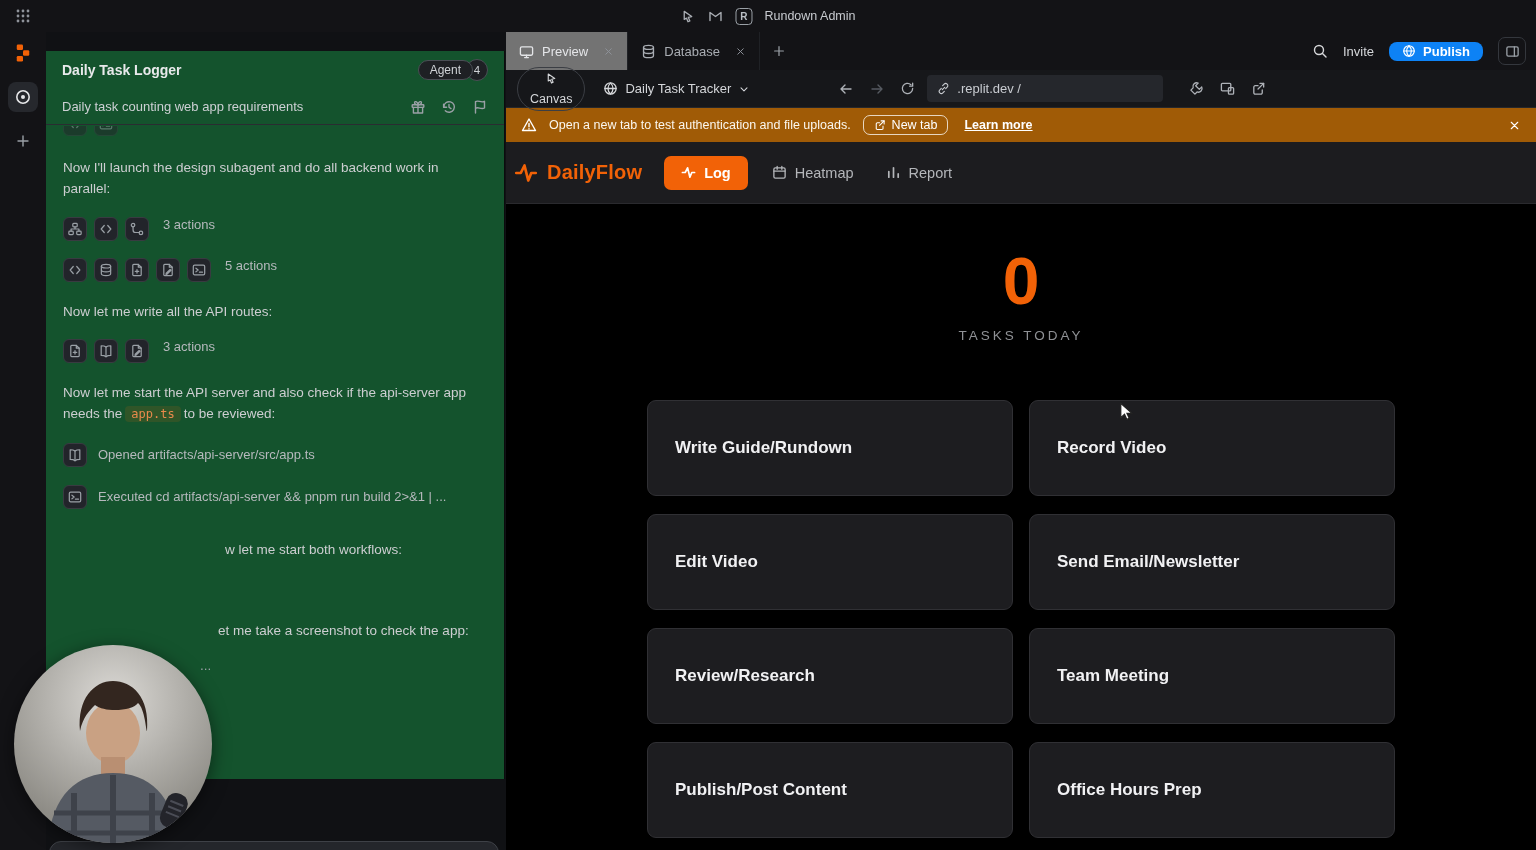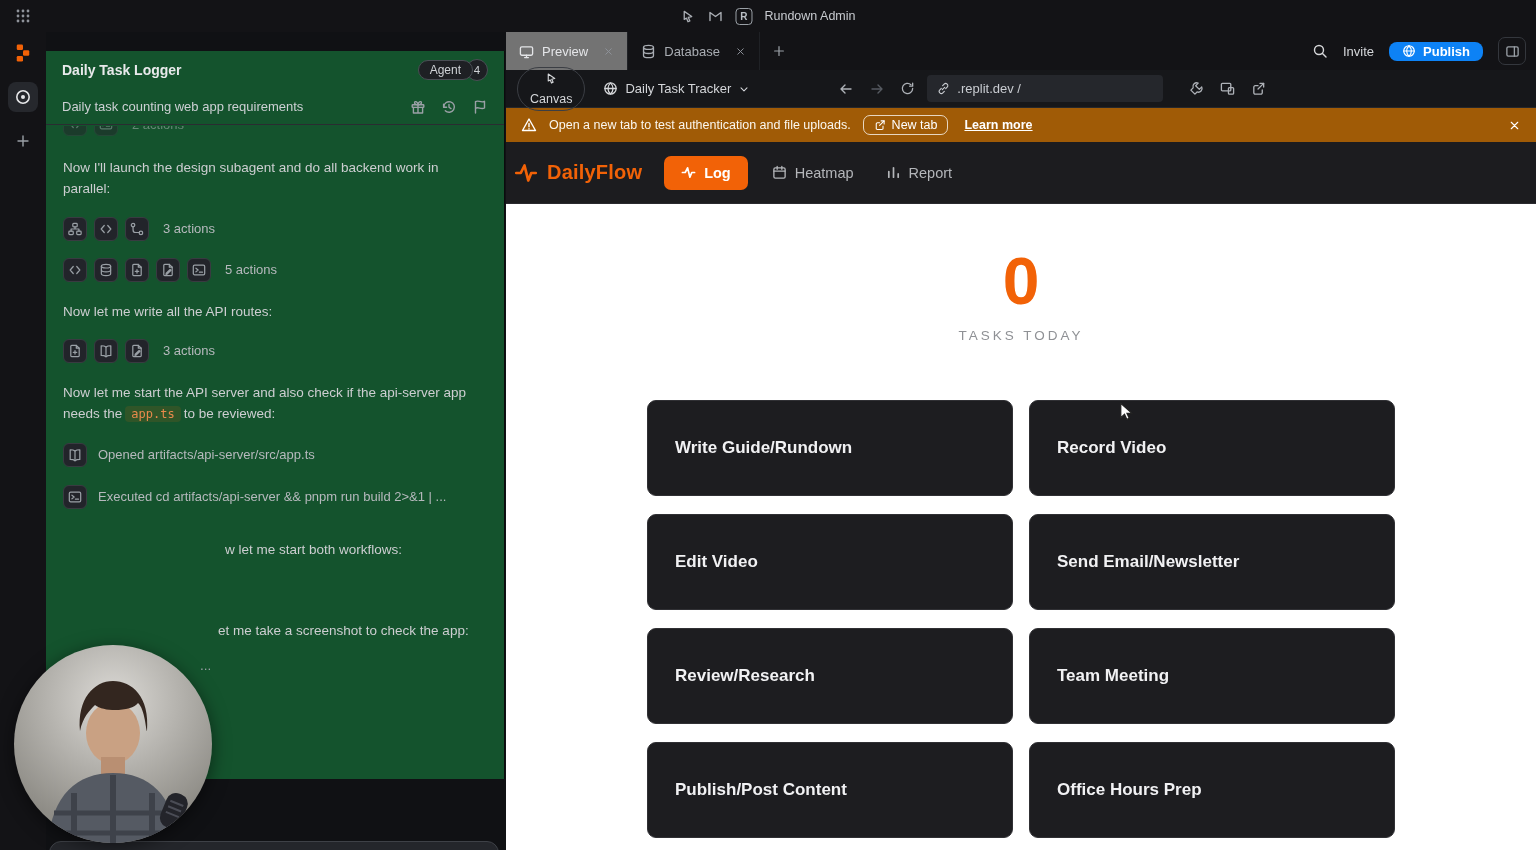--- a/index.html
+++ b/index.html
@@ -28,21 +28,21 @@
   .agent-wrap { margin-left:auto; display:flex; align-items:center; }
   .agent-pill { border:1px solid #4a4e55; border-radius:999px; padding:2px 11px; font-size:12px; color:#cfd2d6; background:#1e2024; position:relative; z-index:2; }
   .agent-count { width:22px; height:22px; border:1px solid #4a4e55; border-radius:50%; background:#1e2024; display:flex; align-items:center; justify-content:center; font-size:11.5px; color:#cfd2d6; margin-left:-7px; }
   .thread-row { height:36px; display:flex; align-items:center; padding:0 16px; border-bottom:1px solid #2a2c31; }
   .thread-title { font-size:13px; color:#cdd0d4; }
   .thread-icons { margin-left:auto; display:flex; gap:15px; color:#9aa0a6; }
   .chat-body { position:absolute; left:0; top:75px; width:458px; height:743px; padding:0 17px; overflow:hidden; }
   .clip-row { height:12px; overflow:hidden; opacity:.5; }
   .clip-row .act-row { margin-top:-14px; }
   .msg { font-size:13.5px; line-height:1.58; color:#cdced1; margin-top:19px; }
-  .act-row { display:flex; align-items:center; margin-top:17px; gap:7px; }
+  .act-row { display:flex; margin-top:17px; gap:7px; }
   .act-box { width:24px; height:24px; border:1px solid #383b41; border-radius:6px; display:flex; align-items:center; justify-content:center; color:#9aa0a6; background:#22242a; }
   .act-label { font-size:13px; color:#b6b9bd; margin-left:7px; }
   .act-item { display:flex; align-items:center; gap:11px; margin-top:18px; color:#b6b9bd; font-size:13px; }
   .code-chip { font-family:"DejaVu Sans Mono",monospace; font-size:12px; color:#e88a4c; background:rgba(242,98,7,.13); border-radius:4px; padding:1px 6px; margin:0 3px; }
   .frag1 { padding-left:162px; margin-top:30px; }
   .frag2 { padding-left:155px; margin-top:60px; }
   .frag3 { padding-left:137px; margin-top:14px; color:#9aa0a6; }
   .chat-input { position:absolute; left:3px; top:790px; width:450px; height:34px; background:#24262b; border:1px solid #3e4147; border-radius:12px; padding:8px 14px; font-size:13px; color:#8f939a; outline:none; }
   .chat-input::placeholder { color:#8f939a; font-family:"Liberation Sans",sans-serif; }
 
@@ -68,21 +68,21 @@
   .navbtns .dim { color:#565a61; }
   .urlbar { display:flex; align-items:center; gap:7px; background:#25272c; border-radius:4px; height:27px; padding:0 10px; width:236px; font-size:13px; color:#c9ccd1; }
   .tool-icons { display:flex; align-items:center; gap:16px; color:#aeb2b8; margin-left:14px; }
 
   .banner { height:34px; background:#a05b06; display:flex; align-items:center; gap:12px; padding:0 15px; color:#fff; }
   .banner-text { font-size:12.5px; color:#fbf7ef; }
   .newtab-btn { display:flex; align-items:center; gap:6px; border:1px solid rgba(255,255,255,.75); border-radius:7px; padding:2px 10px; font-size:12.5px; color:#fff; }
   .learn-more { font-size:12.5px; text-decoration:underline; font-weight:700; color:#fff; margin-left:4px; }
   .banner-close { margin-left:auto; color:#fff; }
 
-  .preview { position:absolute; left:0; top:110px; width:1030px; height:708px; background:#ffffff; }
+  .preview { position:absolute; left:0; top:110px; width:1030px; height:708px; background:#000000; }
   .app-header { height:62px; background:#1c1c1f; border-bottom:1px solid #2a2a2e; display:flex; align-items:center; padding:0 8px; }
   .brand { display:flex; align-items:center; gap:9px; color:#f26207; font-size:20px; font-weight:800; letter-spacing:.2px; }
   .app-nav { display:flex; align-items:center; gap:16px; margin-left:22px; }
   .log-btn { display:flex; align-items:center; gap:8px; background:#f26207; color:#fff; border-radius:7px; padding:9px 17px; font-size:14.5px; font-weight:700; }
   .nav-item { display:flex; align-items:center; gap:8px; color:#b4b6ba; font-size:14.5px; padding:9px 8px; }
   .counter { text-align:center; margin-top:44px; }
   .count-num { font-size:66px; font-weight:800; color:#f26207; line-height:1; }
   .count-cap { margin-top:14px; font-size:13.5px; letter-spacing:3px; color:#8f9195; }
   .task-grid { width:748px; margin:57px auto 0; display:grid; grid-template-columns:366px 366px; gap:18px 16px; }
   .task-card { height:96px; background:#1d1d20; border:1px solid #303034; border-radius:9px; display:flex; align-items:center; padding:0 27px; font-size:17px; font-weight:700; color:#f1f1f3; cursor:pointer; }

